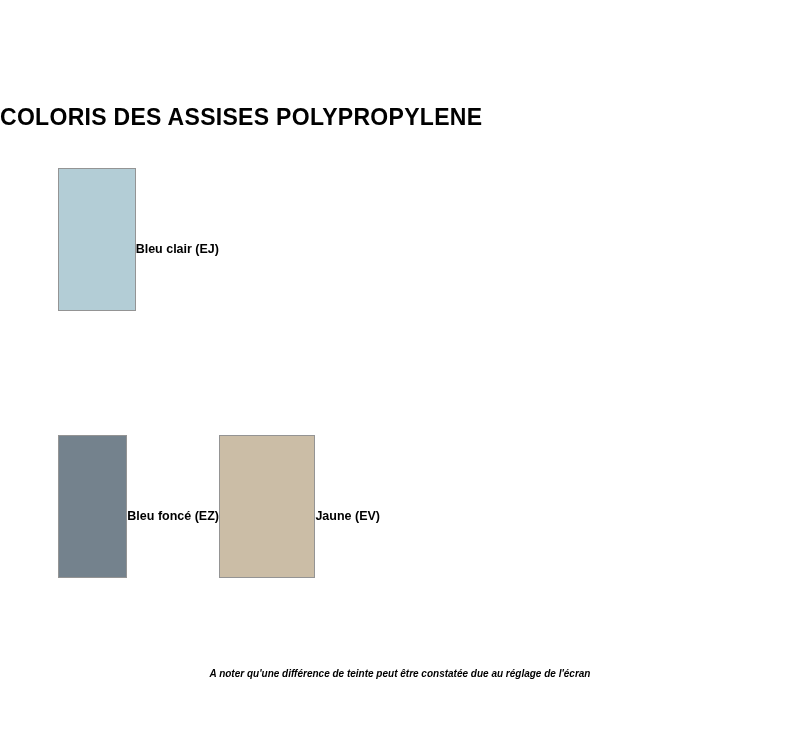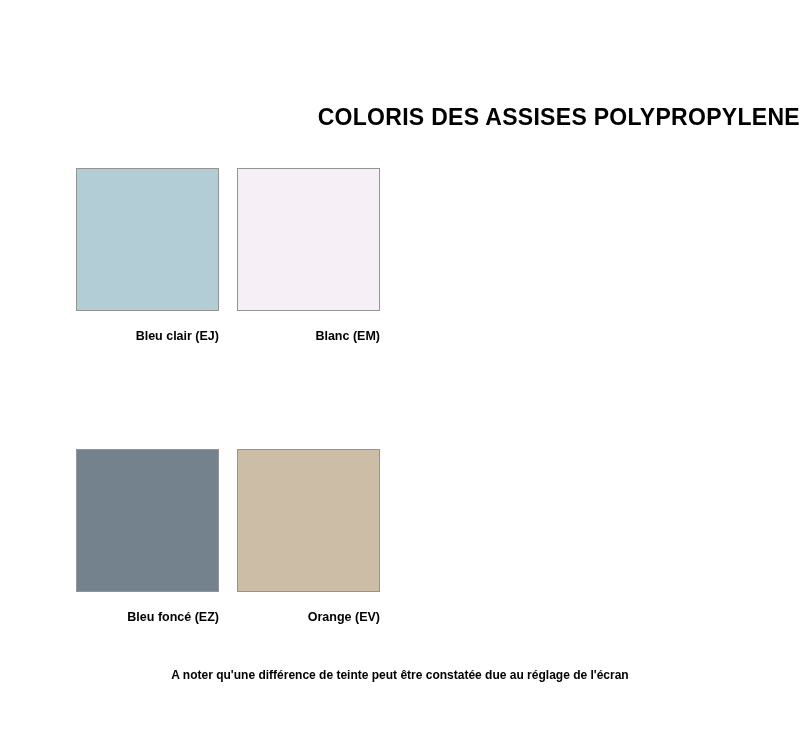--- a/index.html
+++ b/index.html
@@ -18,21 +18,21 @@
   .page {
     position: relative;
     width: 800px;
     height: 731px;
   }
   .title {
     position: absolute;
     top: 104px;
     left: 0;
     width: 800px;
-    text-align: right;
+    text-align: left;
     font-size: 23px;
     font-weight: bold;
     letter-spacing: 0.3px;
     color: #000;
   }
   .swatch-grid {
     position: absolute;
     top: 168px;
     left: 58px;
     width: 690px;
@@ -41,80 +41,77 @@
     display: flex;
     flex-direction: row;
   }
   .row-1 {
     position: absolute;
     top: 0;
     left: 0;
   }
   .row-2 {
     position: absolute;
-    top: 281px;
+    top: 267px;
     left: 0;
   }
   .cell {
     width: 161px;
     display: flex;
-    flex-direction: column;
-    align-items: flex-end;
+    flex-direction: row;
+    align-items: center;
   }
   .chip {
     width: 143px;
     height: 143px;
     border: 1px solid #949494;
     box-sizing: border-box;
   }
   .chip-label {
     margin-top: 18px;
     font-size: 12.5px;
     font-weight: bold;
     text-align: center;
     white-space: nowrap;
   }
   .footnote {
     position: absolute;
     top: 668px;
     left: 0;
     width: 800px;
     text-align: center;
-    font-size: 12px;
+    font-size: 10px;
     font-weight: bold;
+    font-style: italic;
   }
 </style>
 </head>
 <body>
 
 <div class="page">
 
   <div class="title">COLORIS DES ASSISES POLYPROPYLENE</div>
 
   <div class="swatch-grid">
 
     <div class="row row-1">
       <div class="cell">
         <div class="chip" style="background-color: rgb(179, 205, 214);"></div>
         <div class="chip-label">Bleu clair (EJ)</div>
       </div>
-      <div class="cell">
-        <div class="chip" style="background-color: rgb(246, 239, 245);"></div>
-        <div class="chip-label">Blanc (EM)</div>
-      </div>
     </div>
 
     <div class="row row-2">
       <div class="cell">
         <div class="chip" style="background-color: rgb(116, 130, 141);"></div>
         <div class="chip-label">Bleu foncé (EZ)</div>
       </div>
       <div class="cell">
         <div class="chip" style="background-color: rgb(203, 189, 166);"></div>
-        <div class="chip-label">Orange (EV)</div>
+        <div class="chip-label">Jaune (EV)</div>
       </div>
     </div>
 
   </div>
 
   <div class="footnote">A noter qu'une différence de teinte peut être constatée due au réglage de l'écran</div>
 
 </div>
 
 </body></html>

